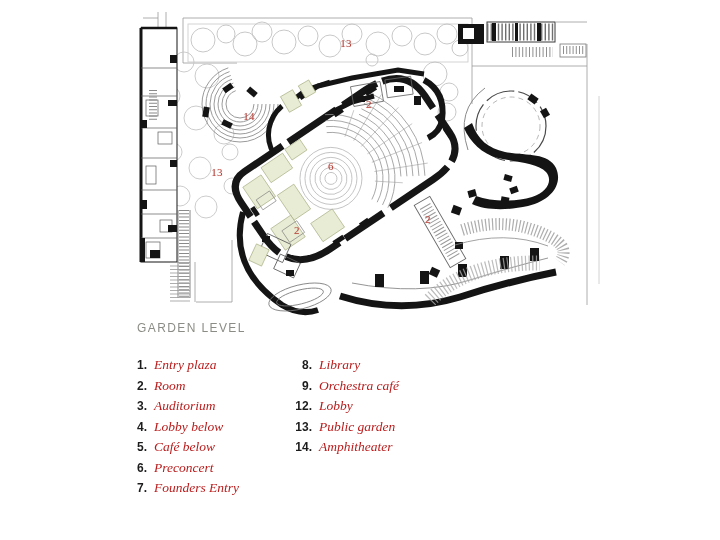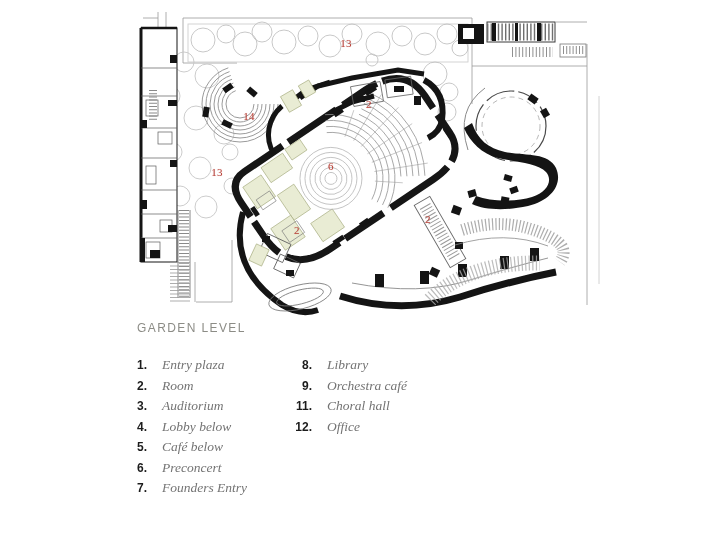--- a/index.html
+++ b/index.html
@@ -25,21 +25,21 @@
   .legend.col-1{left:130px;width:160px;}
   .legend.col-2{left:288px;width:170px;}
   .leg-row{display:flex;align-items:baseline;height:20.5px;}
   .leg-num{
     font-family:"Liberation Sans",sans-serif;font-weight:700;
     font-size:12px;color:#1c1c1c;text-align:right;flex:0 0 auto;
   }
   .col-1 .leg-num{width:17px;}
   .col-2 .leg-num{width:24px;}
   .leg-label{
-    font-style:italic;font-size:13.5px;color:#737373;margin-left:15px;
+    font-style:italic;font-size:13.5px;color:#b91c1c;margin-left:7px;
     white-space:nowrap;
   }
 </style>
 </head>
 <body>
 
 <div class="stage">
 
   <div class="plan-wrap">
     <svg width="470" height="325" viewBox="130 10 470 325" xmlns="http://www.w3.org/2000/svg">
@@ -323,22 +323,26 @@
   <div class="legend col-2">
     <div class="leg-row">
         <span class="leg-num">8.</span>
         <span class="leg-label">Library</span>
       </div>
     <div class="leg-row">
         <span class="leg-num">9.</span>
         <span class="leg-label">Orchestra café</span>
       </div>
     <div class="leg-row">
-        <span class="leg-num">11.</span>
-        <span class="leg-label">Choral hall</span>
-      </div>
-    <div class="leg-row">
         <span class="leg-num">12.</span>
-        <span class="leg-label">Office</span>
+        <span class="leg-label">Lobby</span>
+      </div>
+    <div class="leg-row">
+        <span class="leg-num">13.</span>
+        <span class="leg-label">Public garden</span>
+      </div>
+    <div class="leg-row">
+        <span class="leg-num">14.</span>
+        <span class="leg-label">Amphitheater</span>
       </div>
   </div>
 
 </div>
 
 </body></html>

